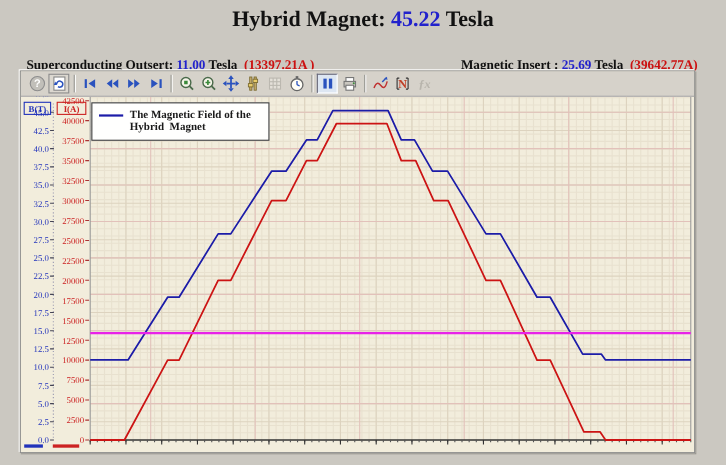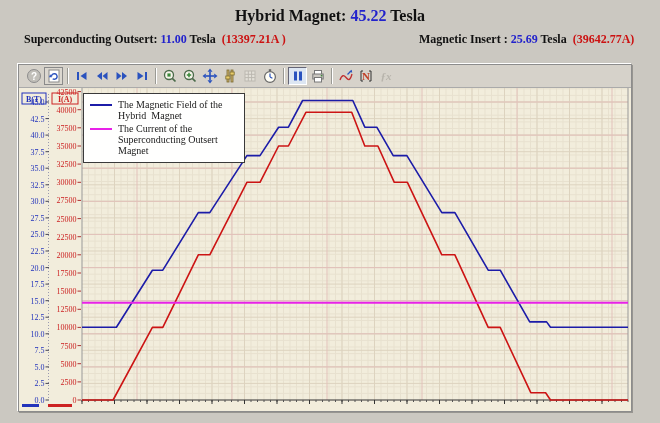--- a/index.html
+++ b/index.html
@@ -1,40 +1,40 @@
 <!DOCTYPE html>
 <html><head>
 <meta charset="utf-8">
 <style>
   html,body{margin:0;padding:0}
   body{width:660px;height:423px;background:#cbc8c1;position:relative;overflow:hidden;
        font-family:"Liberation Serif",serif;color:#111}
   .page-title{position:absolute;top:7px;left:0;width:660px;text-align:center;
-              font-weight:bold;font-size:16px;white-space:pre}
-  .subtitle{position:absolute;top:32px;font-weight:bold;font-size:12px;white-space:pre}
+              font-weight:bold;font-size:20px;white-space:pre}
+  .subtitle{position:absolute;top:52px;font-weight:bold;font-size:12px;white-space:pre}
   .sub-left{left:24px}
   .sub-right{left:419px}
   .blue{color:#2222cc}
   .redv{color:#cc1111}
   .widget{position:absolute;left:18px;top:64px;width:612px;height:346px;
           background:#f2eddc;border:1px solid #8c8c8c;
           box-shadow:-1px -1px 0 #ffffff,1px 1px 0 #979590}
   .toolbar{height:22px;background:#d6d2ca;border-bottom:1px solid #aaa;
            display:flex;align-items:center;padding-left:5px;gap:1px}
   .tbtn{width:19px;height:18px;display:flex;align-items:center;justify-content:center;flex:none}
   .tbtn.framed{border:1px solid #8a8a8a;background:#dcd8d0;width:17px;height:16px}
   .tbtn.pressed{border:1px solid;border-color:#667 #fff #fff #667;background:#dde6f2;width:17px;height:16px}
   .tbtn.disabled{opacity:.75}
   .sep{width:1px;height:16px;background:#9a9a94;box-shadow:1px 0 0 #fff;margin:0 3px;flex:none}
   svg.plot{display:block}
   .legend{position:absolute;left:64px;top:28px;width:150px;background:#fffffe;
           border:1px solid #3a3a3a;padding:5px 4px 4px 6px;z-index:5}
   .legend-item{display:flex;gap:6px;margin-bottom:2px}
   .legend-swatch{width:22px;height:2px;margin-top:5px;flex:none}
-  .legend-text{font-size:10px;font-weight:normal;line-height:11px;white-space:pre;color:#1a1a1a}
+  .legend-text{font-size:10px;font-weight:bold;line-height:11px;white-space:pre;color:#1a1a1a}
 </style>
 </head>
 <body>
 
 <div class="page-title"><span>Hybrid Magnet:</span> <span class="blue">45.22</span> <span>Tesla</span></div>
 
 <div class="subtitle sub-left"><span>Superconducting Outsert:</span> <span class="blue">11.00</span> <span>Tesla</span>  <span class="redv">(13397.21A )</span></div>
 
 <div class="subtitle sub-right"><span>Magnetic Insert :</span> <span class="blue">25.69</span> <span>Tesla</span>  <span class="redv">(39642.77A)</span></div>
 
@@ -582,20 +582,14 @@
       <polyline points="63.0,214.8 609.0,214.8" fill="none" stroke="#e822e8" stroke-width="1.9" stroke-linejoin="round"></polyline>
       <rect x="3" y="316" width="17" height="3" fill="#2233bb"></rect>
       <rect x="29" y="316" width="24" height="3" fill="#cc2222"></rect>
     </svg>
   <div class="legend">
       <div class="legend-item">
         <div class="legend-swatch" style="background: rgb(28, 28, 168);"></div>
         <div class="legend-text">The Magnetic Field of the
 Hybrid  Magnet</div>
       </div>
-      <div class="legend-item">
-        <div class="legend-swatch" style="background: rgb(232, 34, 232);"></div>
-        <div class="legend-text">The Current of the
-Superconducting Outsert
-Magnet</div>
-      </div>
     </div>
 </div>
 
 </body></html>

